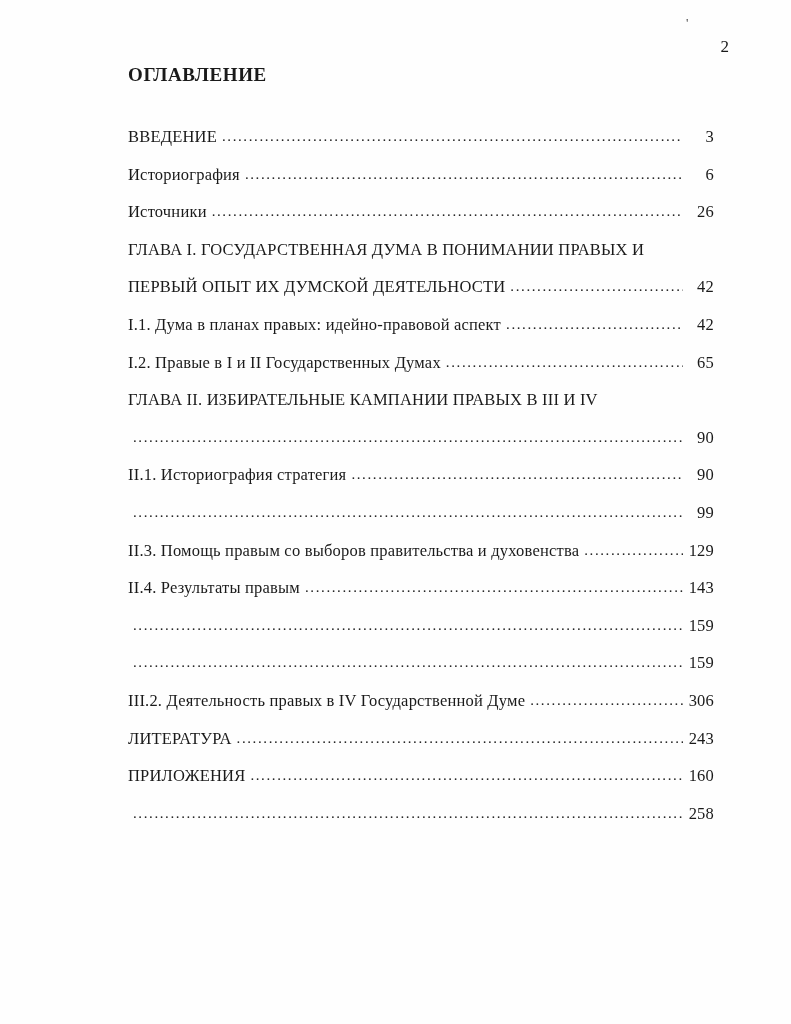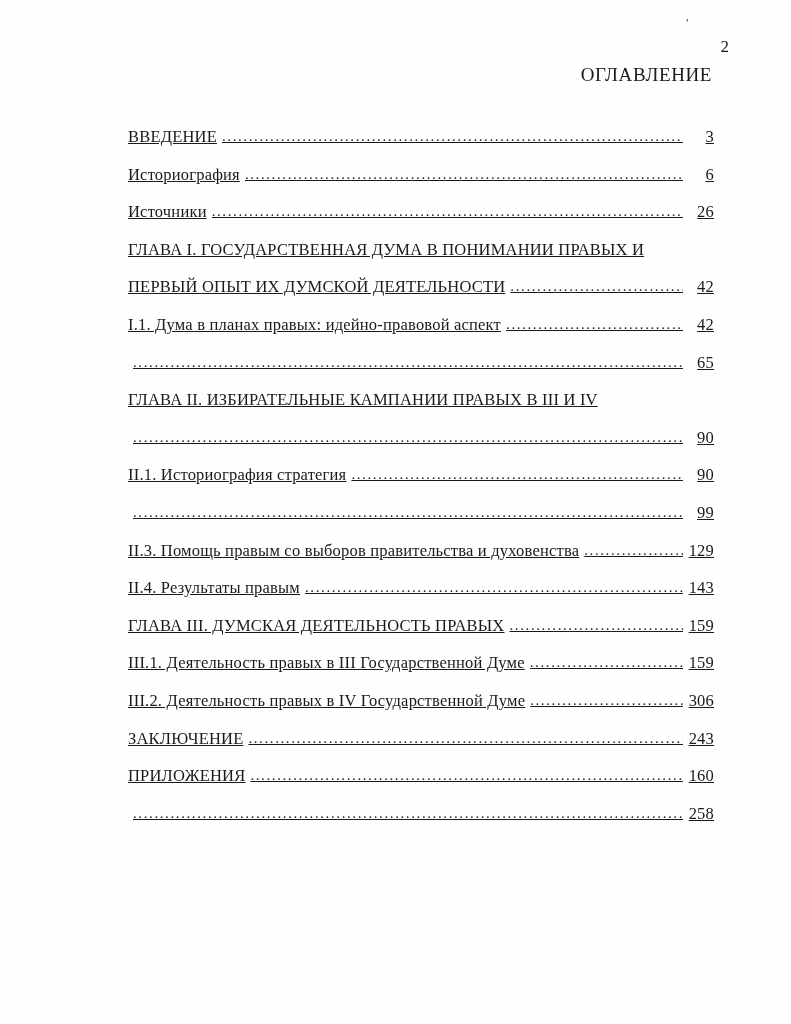--- a/index.html
+++ b/index.html
@@ -30,39 +30,38 @@
     font-size: 13px;
     color: #444;
     line-height: 1;
   }
   .title {
     position: absolute;
     top: 64px;
     left: 128px;
     width: 584px;
     margin: 0;
-    text-align: right;
+    text-align: left;
     font-size: 19px;
-    font-weight: normal;
+    font-weight: bold;
     letter-spacing: 0.6px;
   }
   .toc {
     position: absolute;
     top: 118px;
     left: 128px;
     width: 586px;
   }
   .toc-row {
     display: flex;
     align-items: center;
     height: 37.6px;
     line-height: 37.6px;
     font-size: 16.5px;
     white-space: nowrap;
-    text-decoration: underline;
   }
   .toc-label {
     white-space: nowrap;
     letter-spacing: 0.2px;
   }
   .toc-dots {
     flex: 1 1 auto;
     overflow: hidden;
     white-space: nowrap;
     margin-left: 5px;
@@ -108,20 +107,21 @@
         <span class="toc-label">ПЕРВЫЙ ОПЫТ ИХ ДУМСКОЙ ДЕЯТЕЛЬНОСТИ</span>
         <span class="toc-dots">............................................................................................................................................................................................................................</span>
         <span class="toc-page">42</span>
       </div>
       <div class="toc-row">
         <span class="toc-label">I.1. Дума в планах правых: идейно-правовой аспект</span>
         <span class="toc-dots">............................................................................................................................................................................................................................</span>
         <span class="toc-page">42</span>
       </div>
       <div class="toc-row">
+        <span class="toc-label">I.2. Правые в I и II Государственных Думах</span>
         <span class="toc-dots">............................................................................................................................................................................................................................</span>
         <span class="toc-page">65</span>
       </div>
       <div class="toc-row">
         <span class="toc-label">ГЛАВА II. ИЗБИРАТЕЛЬНЫЕ КАМПАНИИ ПРАВЫХ В III И IV</span>
       </div>
       <div class="toc-row">
         <span class="toc-dots">............................................................................................................................................................................................................................</span>
         <span class="toc-page">90</span>
       </div>
@@ -138,36 +138,34 @@
         <span class="toc-label">II.3. Помощь правым со выборов правительства и духовенства</span>
         <span class="toc-dots">............................................................................................................................................................................................................................</span>
         <span class="toc-page">129</span>
       </div>
       <div class="toc-row">
         <span class="toc-label">II.4. Результаты правым</span>
         <span class="toc-dots">............................................................................................................................................................................................................................</span>
         <span class="toc-page">143</span>
       </div>
       <div class="toc-row">
-        <span class="toc-label">ГЛАВА III. ДУМСКАЯ ДЕЯТЕЛЬНОСТЬ ПРАВЫХ</span>
         <span class="toc-dots">............................................................................................................................................................................................................................</span>
         <span class="toc-page">159</span>
       </div>
       <div class="toc-row">
-        <span class="toc-label">III.1. Деятельность правых в III Государственной Думе</span>
         <span class="toc-dots">............................................................................................................................................................................................................................</span>
         <span class="toc-page">159</span>
       </div>
       <div class="toc-row">
         <span class="toc-label">III.2. Деятельность правых в IV Государственной Думе</span>
         <span class="toc-dots">............................................................................................................................................................................................................................</span>
         <span class="toc-page">306</span>
       </div>
       <div class="toc-row">
-        <span class="toc-label">ЗАКЛЮЧЕНИЕ</span>
+        <span class="toc-label">ЛИТЕРАТУРА</span>
         <span class="toc-dots">............................................................................................................................................................................................................................</span>
         <span class="toc-page">243</span>
       </div>
       <div class="toc-row">
         <span class="toc-label">ПРИЛОЖЕНИЯ</span>
         <span class="toc-dots">............................................................................................................................................................................................................................</span>
         <span class="toc-page">160</span>
       </div>
       <div class="toc-row">
         <span class="toc-dots">............................................................................................................................................................................................................................</span>

